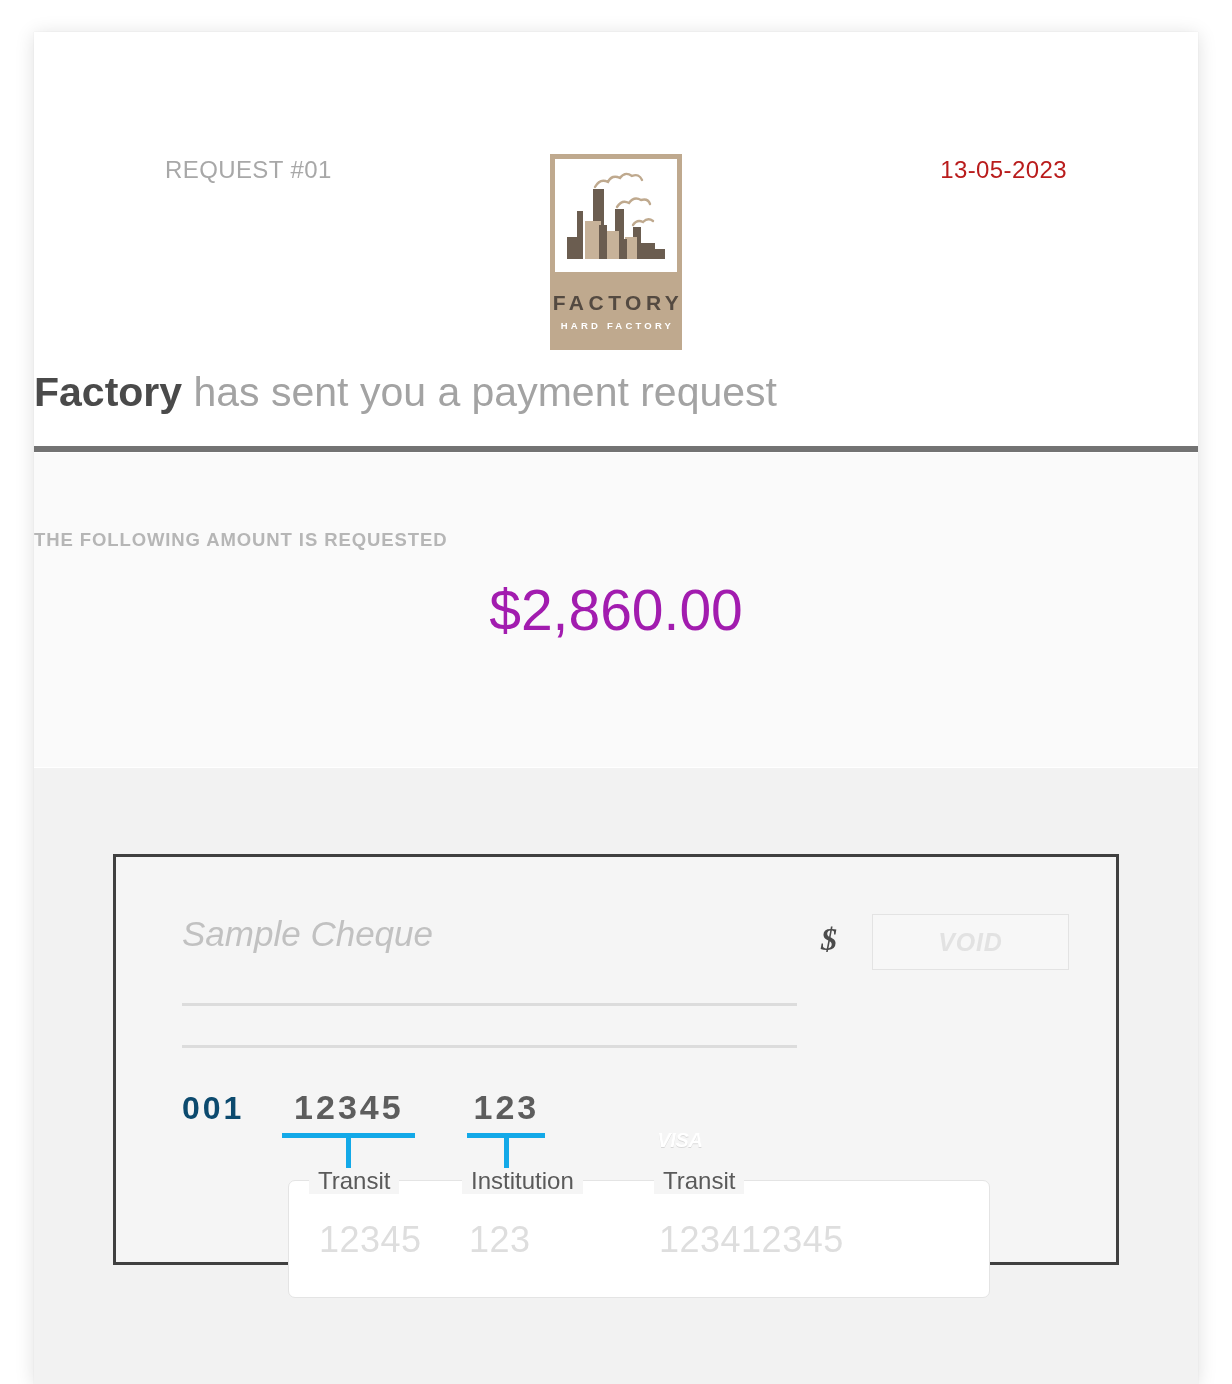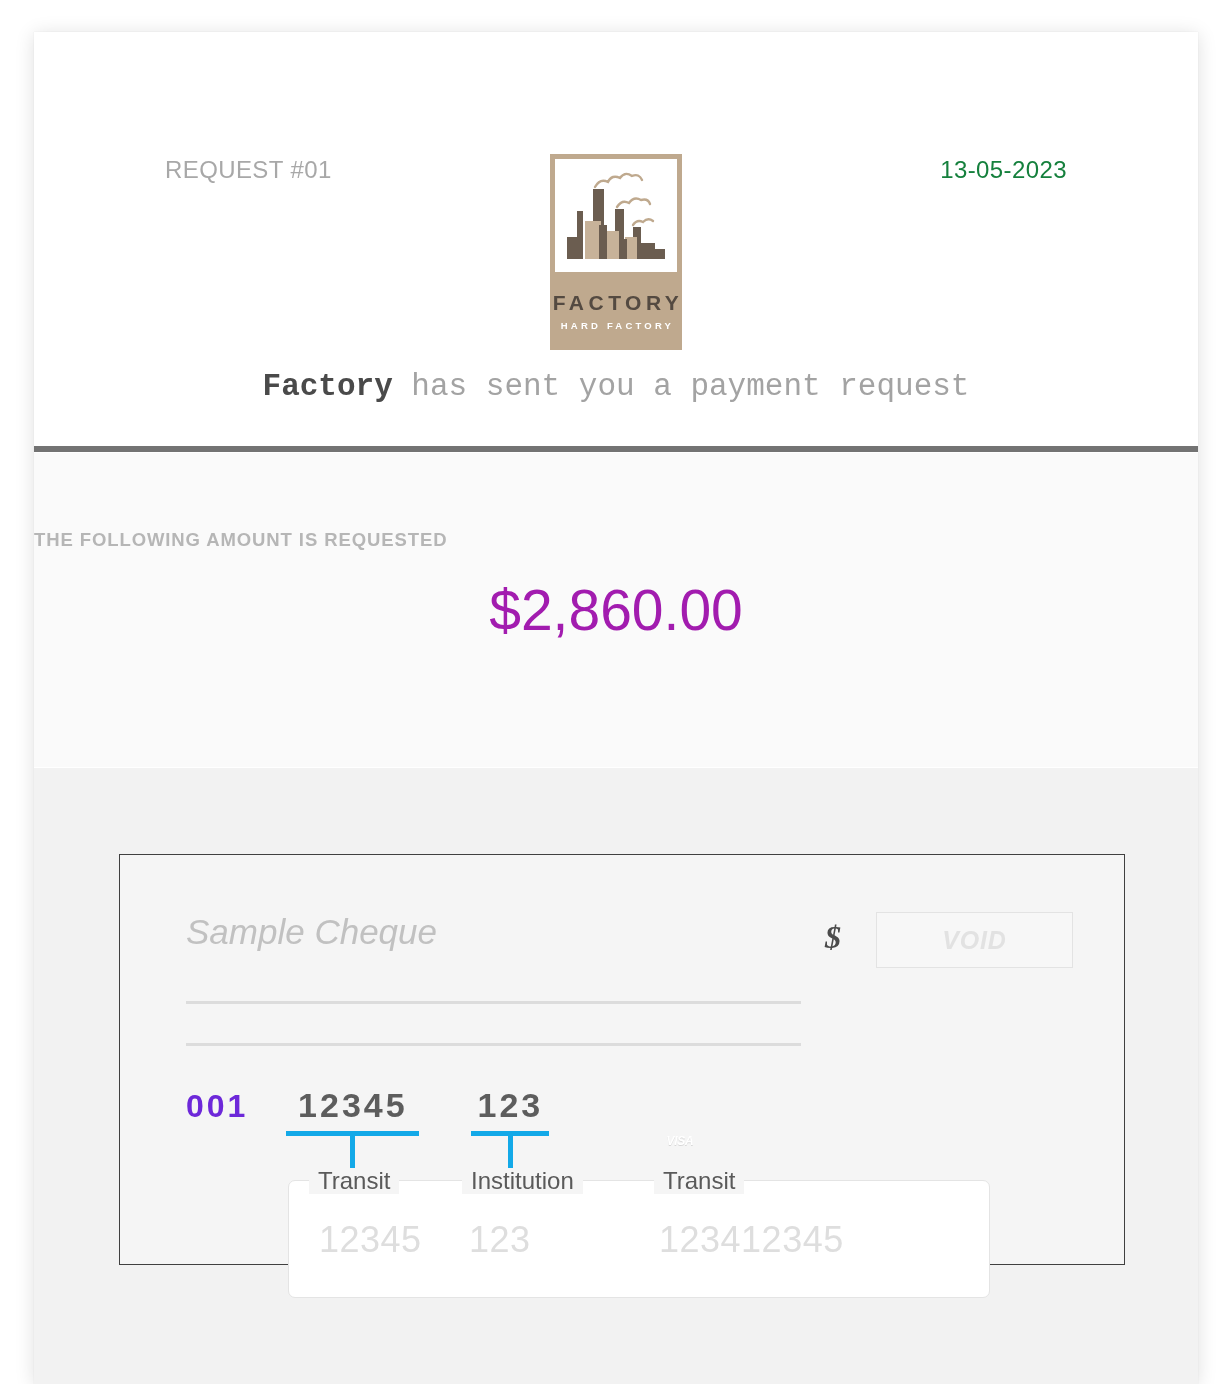--- a/index.html
+++ b/index.html
@@ -24,21 +24,21 @@
     background:#ffffff;
     border-bottom:6px solid #737373;
   }
   .req-no {
     position:absolute; left:131px; top:124px;
     font-size:24px; color:#a8a8a8; letter-spacing:0.4px;
     font-family:"Liberation Sans", sans-serif;
   }
   .req-date {
     position:absolute; right:131px; top:124px;
-    font-size:24px; color:#15803d; letter-spacing:0.4px;
+    font-size:24px; color:#b91c1c; letter-spacing:0.4px;
     font-family:"Liberation Sans", sans-serif;
   }
 
   .logo-wrap {
     position:absolute; left:50%; top:122px;
     transform:translateX(-50%);
     width:132px; height:196px;
   }
   .logo-outer {
     width:132px; height:196px;
@@ -59,23 +59,22 @@
   }
   .logo-sub {
     margin-top:7px;
     font-family:"Liberation Sans", sans-serif;
     font-size:9.5px; color:#ffffff; font-weight:bold;
     letter-spacing:3.2px; text-indent:3px;
   }
 
   .sent-line {
     position:absolute; left:0; right:0; top:337px;
-    text-align:center;
-    font-size:31px;
-    font-family:Liberation Mono, monospace;
+    font-size:41px;
+    font-family:Liberation Sans, sans-serif;
   }
   .sent-line .biz { color:#4a4a4a; font-weight:bold; }
   .sent-line .rest { color:#a3a3a3; }
 
   
   .amount-sec {
     position:absolute; left:0; top:421px; width:1164px; height:314px;
     background:#fafafa;
   }
   .amt-label {
@@ -138,21 +137,21 @@
     width:62px; height:44px; border-radius:7px; background:#1565a8;
     display:flex; align-items:center; justify-content:center; position:relative;
     overflow:hidden;
   }
   .visa-card .swoosh {
     position:absolute; left:7px; top:14px; width:17px; height:11px;
     background:#f2b418;
     clip-path: polygon(0% 55%, 100% 0%, 100% 38%, 22% 100%);
   }
   .visa-card .vtext {
-    color:#ffffff; font-weight:bold; font-size:12px; font-style:italic;
+    color:#ffffff; font-weight:bold; font-size:20px; font-style:italic;
     font-family:"Liberation Sans", sans-serif; letter-spacing:-0.3px;
     position:relative; z-index:2; text-shadow:0 1px 0 rgba(0,0,0,.12);
   }
   .mc-card {
     width:62px; height:44px; border-radius:7px; background:#3b4655;
     display:flex; align-items:center; justify-content:center;
     margin-left:12px; position:relative;
   }
   .mc-card .circ { position:absolute; width:27px; height:27px; border-radius:50%; top:9px; }
   .mc-card .c-red  { left:10px; background:#e9352b; }
@@ -160,22 +159,21 @@
 
   
   .cheque-sec {
     position:absolute; left:0; top:736px; width:1164px; height:616px;
     background:#f2f2f2;
   }
   .cheque-card {
     position:absolute; left:79px; top:86px;
     width:1006px; height:411px;
     background:#f5f5f5;
-    border:1px solid #404040;
-    margin-left:6px;
+    border:3px solid #404040;
   }
   .sample-text {
     position:absolute; left:66px; top:57px;
     font-size:35px; font-style:italic; color:#c1c1c1;
     font-family:"Liberation Sans", sans-serif;
   }
   .dollar-sign {
     position:absolute; left:705px; top:64px;
     font-size:32px; font-weight:bold; font-style:italic; color:#4b4b4b;
     font-family:"Liberation Serif", serif;
@@ -196,21 +194,21 @@
   .ruled-1 { top:146px; }
   .ruled-2 { top:188px; }
 
   
   .micr {
     position:absolute; left:66px; top:233px;
     display:flex; align-items:flex-end;
     font-family:"Liberation Sans", sans-serif;
   }
   .micr-001 {
-    font-size:32px; font-weight:bold; color:#6d28d9; letter-spacing:3px;
+    font-size:32px; font-weight:bold; color:#0c4a6e; letter-spacing:3px;
     line-height:1;
   }
   .micr-grp { position:relative; }
   .micr-grp .num {
     font-size:34px; font-weight:bold; color:#5d5d5d; letter-spacing:3px;
     line-height:1; white-space:nowrap; display:block; text-align:center;
   }
   .micr-grp .bar {
     position:absolute; left:0; right:0; bottom:-14px;
     height:5px; background:#13a9e8;

